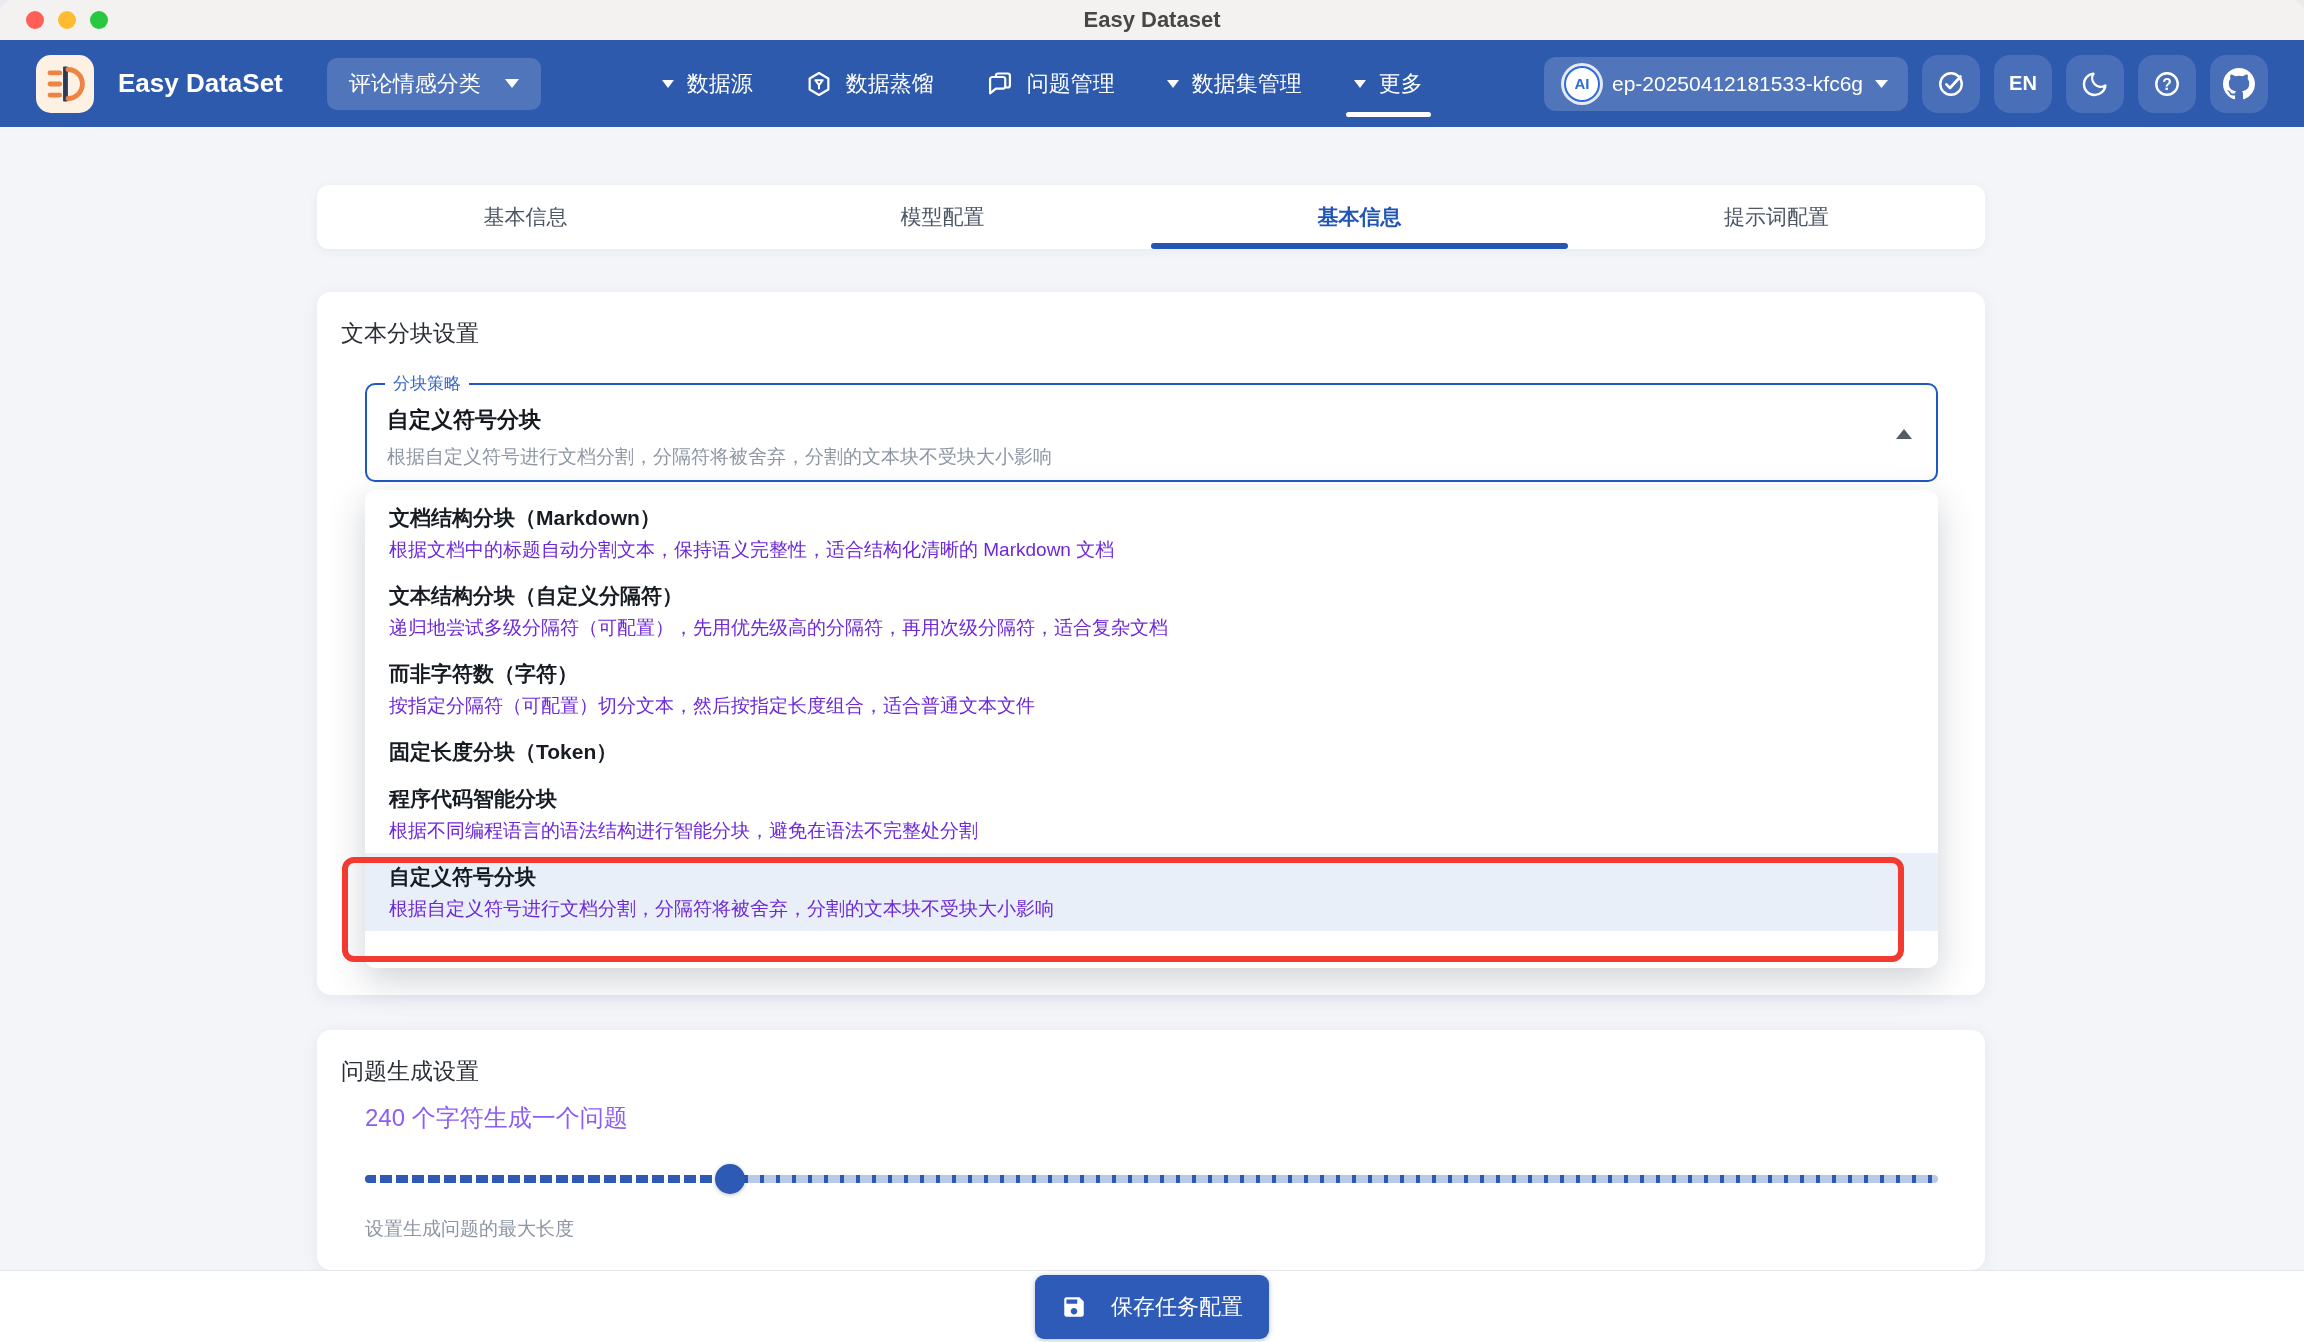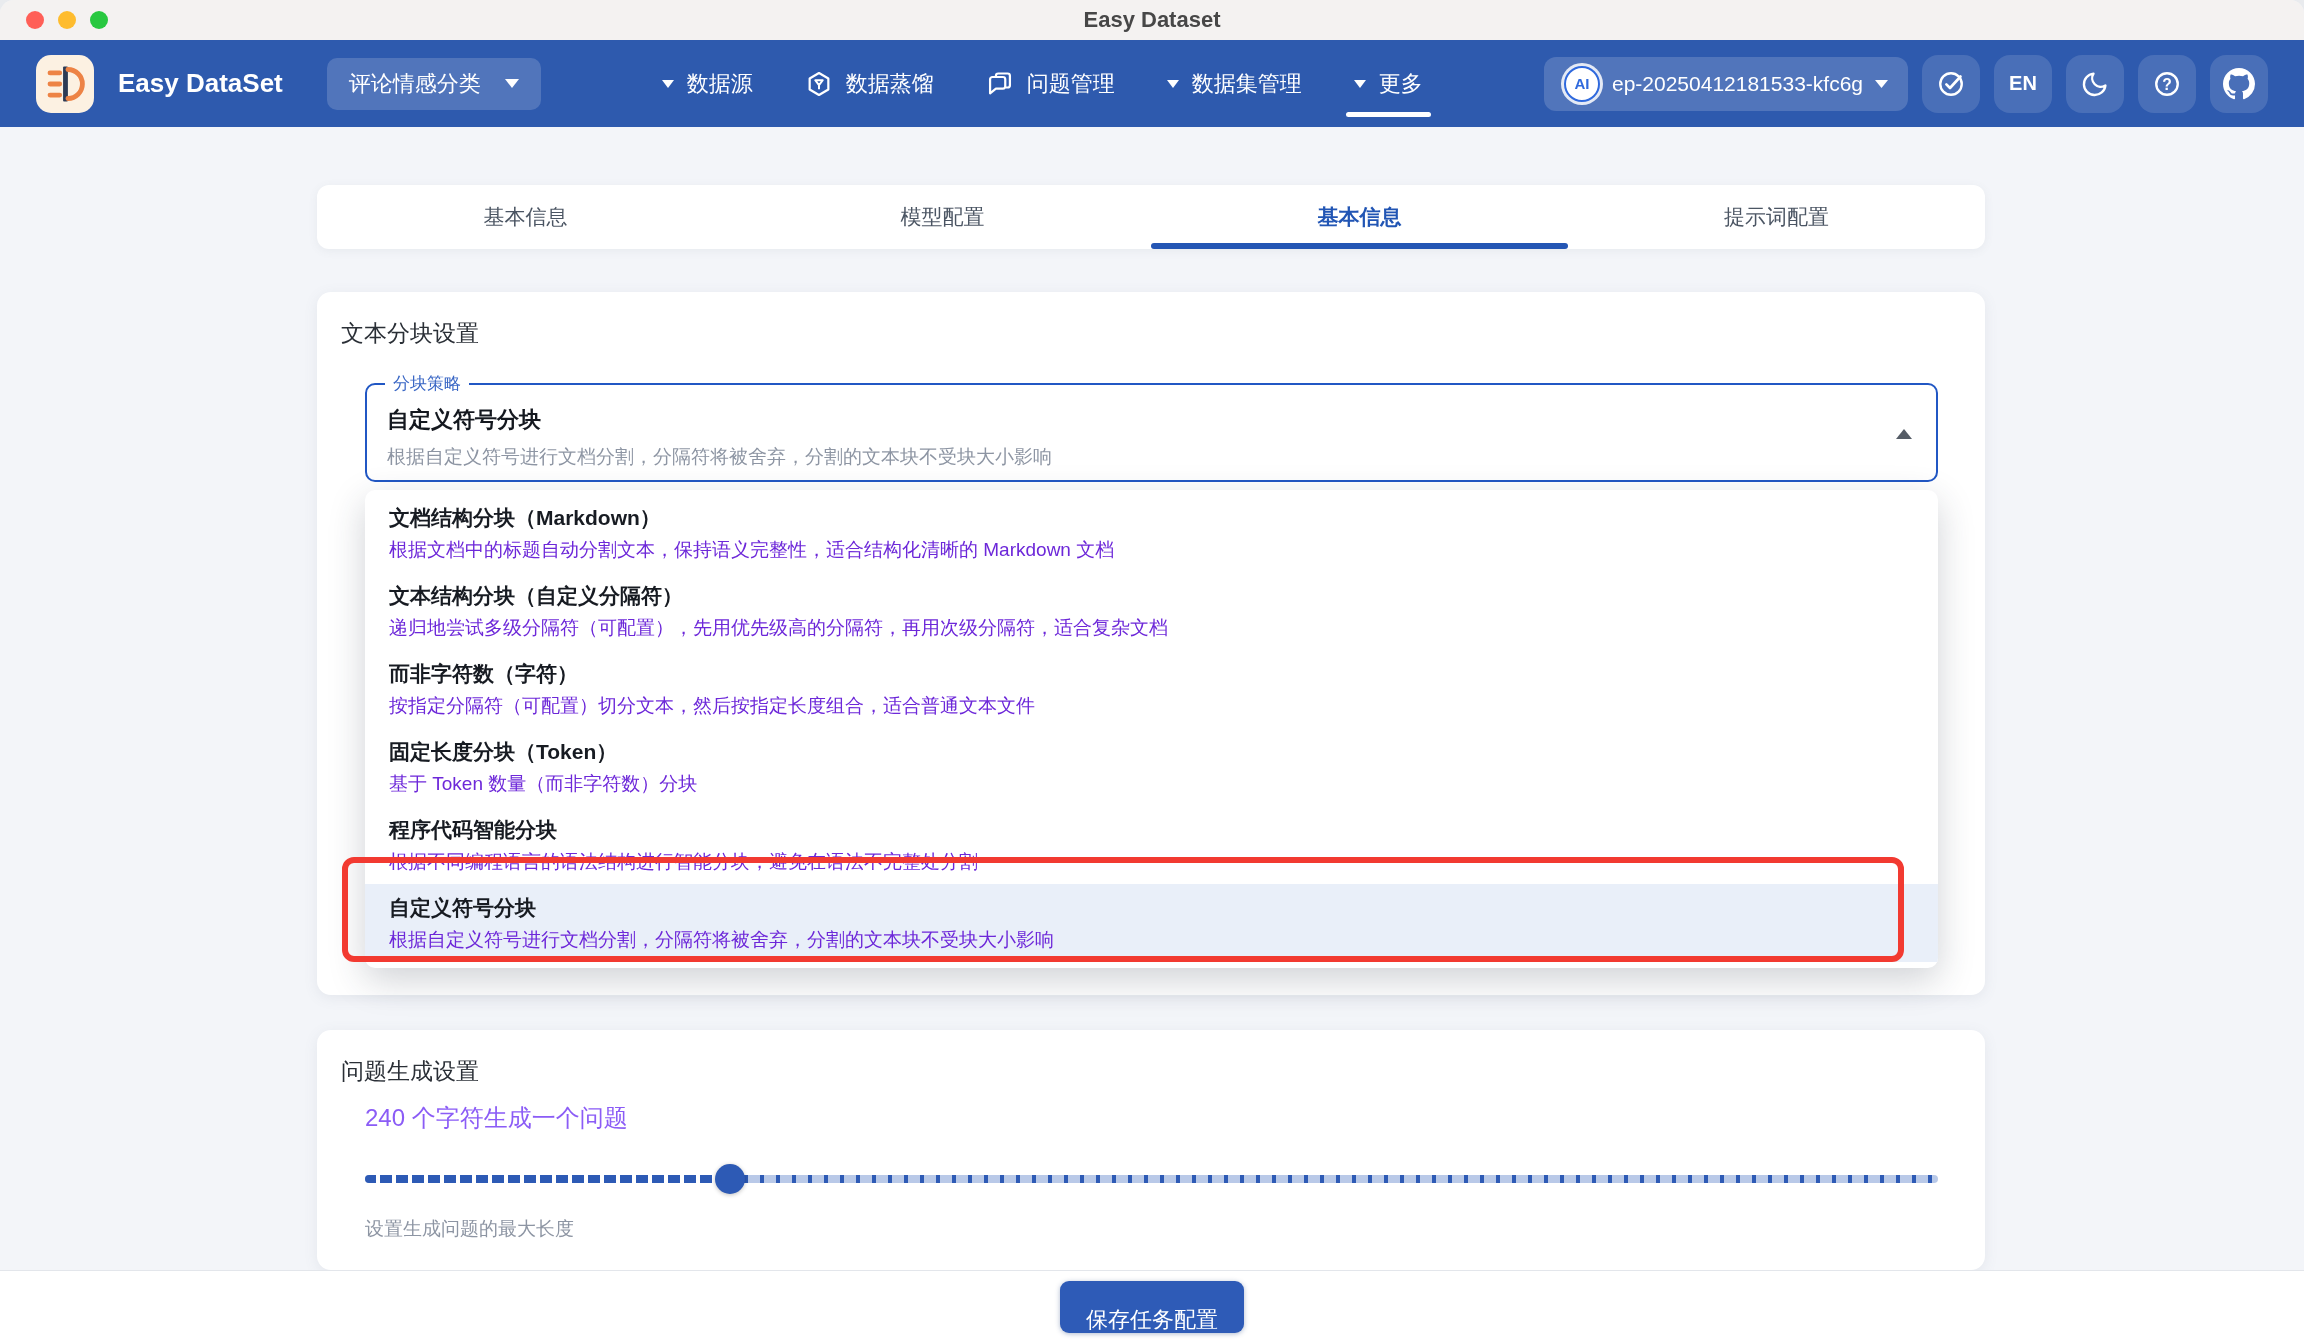--- a/index.html
+++ b/index.html
@@ -83,22 +83,22 @@
   .slider-fill { position:absolute; left:0; top:11px; height:8px; border-radius:4px 0 0 4px;
     background:repeating-linear-gradient(90deg, #2d5ab5 0 11px, #ffffff 11px 15px, #2d5ab5 15px 16px); }
   .slider-thumb { position:absolute; top:0px; width:30px; height:30px; margin-left:-15px;
     border-radius:50%; background:#2d5ab5; box-shadow:0 1px 4px rgba(0,0,0,.25); }
   .slider-caption { position:absolute; left:48px; top:186px; font-size:19px; color:#8d95a3; }
 
   
   .footer { position:absolute; left:0; bottom:0; width:100%; height:72px; background:#fff;
             border-top:1px solid #e3e6eb; display:flex; align-items:center; justify-content:center; z-index:20; }
   .save-btn { display:flex; align-items:center; gap:24px; background:#2e5bb7; color:#fff; border:none;
-              height:52px; padding:0 26px; border-radius:9px; font-size:22px; font-weight:500;
-              font-family:inherit; cursor:pointer; box-shadow:0 1px 5px rgba(30,60,120,.35);flex-direction:column; }
+              height:64px; padding:0 26px; border-radius:9px; font-size:22px; font-weight:500;
+              font-family:inherit; cursor:pointer; box-shadow:0 1px 5px rgba(30,60,120,.35); }
   svg { display:block; }
 </style>
 </head>
 <body>
 
 <div class="window">
 
   <div class="titlebar">
     <div class="traffic">
       <div class="light red"></div>
@@ -238,21 +238,20 @@
         <div class="option">
           <div class="option-title">文本结构分块（自定义分隔符）</div>
           <div class="option-desc">递归地尝试多级分隔符（可配置），先用优先级高的分隔符，再用次级分隔符，适合复杂文档</div>
         </div>
         <div class="option">
           <div class="option-title">而非字符数（字符）</div>
           <div class="option-desc">按指定分隔符（可配置）切分文本，然后按指定长度组合，适合普通文本文件</div>
         </div>
         <div class="option">
           <div class="option-title">固定长度分块（Token）</div>
-          <div class="option-desc">基于 Token 数量（而非字符数）分块</div>
         </div>
         <div class="option">
           <div class="option-title">程序代码智能分块</div>
           <div class="option-desc">根据不同编程语言的语法结构进行智能分块，避免在语法不完整处分割</div>
         </div>
         <div class="option selected">
           <div class="option-title">自定义符号分块</div>
           <div class="option-desc">根据自定义符号进行文档分割，分隔符将被舍弃，分割的文本块不受块大小影响</div>
         </div>
       </div>

